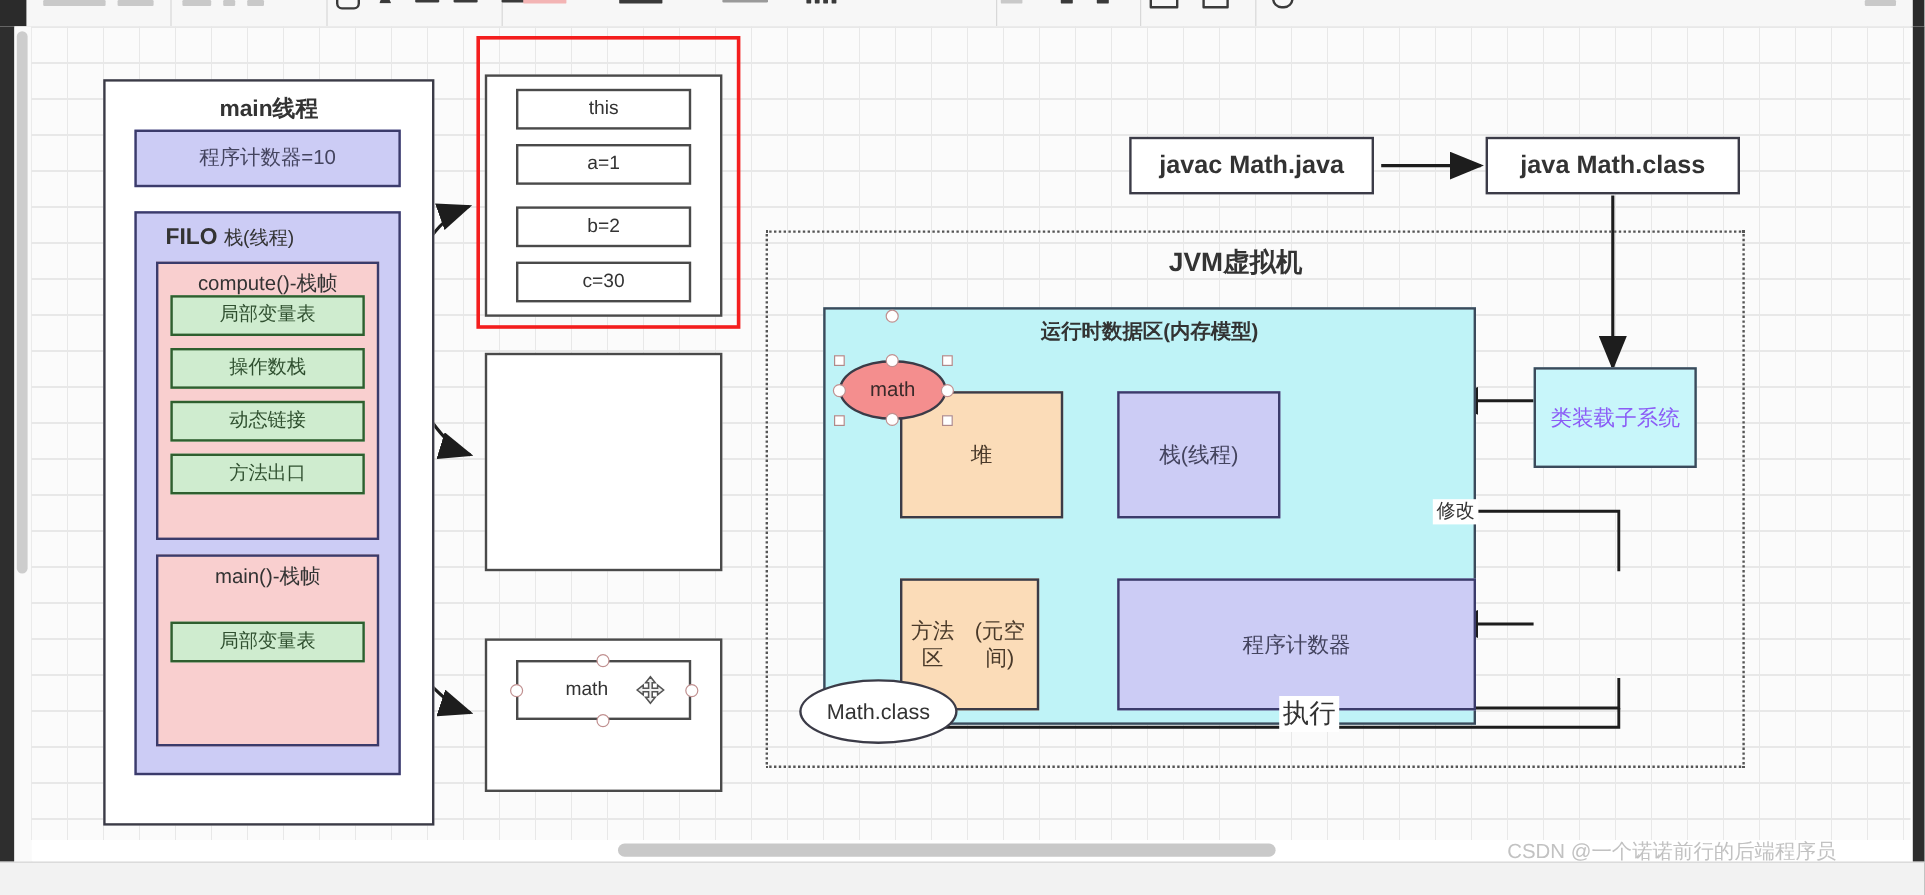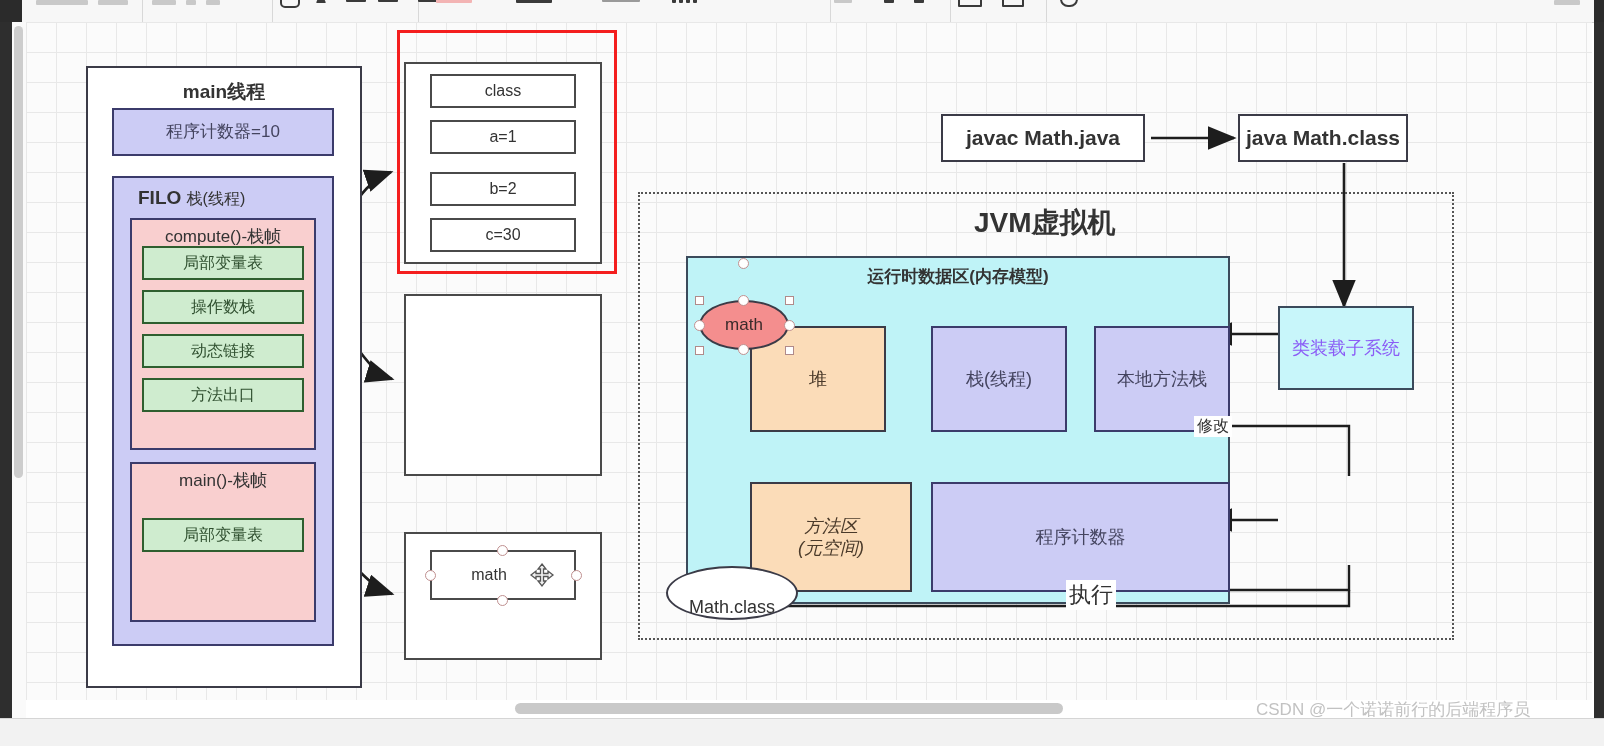--- a/index.html
+++ b/index.html
@@ -64,21 +64,21 @@
 
   
   svg.overlay{position:absolute;left:0;top:0;width:1566px;height:678px;overflow:visible;}
 
   
   .hsq{position:absolute;width:9px;height:9px;background:#fff;border:1.5px solid #b08a8a;box-sizing:border-box;}
   .hci{position:absolute;width:11px;height:11px;background:#fff;border:1.5px solid #c09090;border-radius:50%;box-sizing:border-box;}
 
   .ellipse{position:absolute;box-sizing:border-box;display:flex;align-items:center;justify-content:center;border-radius:50%;}
   .e-red{background:#f48e8e;border:2px solid #3b3b47;color:#3a2a2a;}
-  .e-white{background:#ffffff;border:2px solid #3b3b47;color:#333;align-items:flex-end;}
+  .e-white{background:#ffffff;border:2px solid #3b3b47;color:#333;}
 
   .edgelabel{position:absolute;background:#fff;padding:0 3px;color:#333;white-space:nowrap;}
   .watermark{position:absolute;color:#c2c2c2;white-space:nowrap;}
 
   .movecur{position:absolute;width:26px;height:26px;}
 </style>
 </head>
 <body>
 
 <div id="app">
@@ -215,21 +215,21 @@
       <span class="lbl" style="position:relative;top:6px;font-size:17px;">main()-栈帧</span>
     </div>
     <div class="box b-green" style="left:116px;top:496px;width:162px;height:34px;font-size:16px;">
       <span>局部变量表</span>
     </div>
 
     <div class="redsel" style="left:371px;top:8px;width:220px;height:244px;"></div>
 
     <div class="box b-thinwhite" style="left:378px;top:40px;width:198px;height:202px;"></div>
     <div class="box b-thinwhite" style="left:404px;top:52px;width:146px;height:34px;font-size:16px;">
-      <span>class</span>
+      <span>this</span>
     </div>
     <div class="box b-thinwhite" style="left:404px;top:98px;width:146px;height:34px;font-size:16px;">
       <span>a=1</span>
     </div>
     <div class="box b-thinwhite" style="left:404px;top:150px;width:146px;height:34px;font-size:16px;">
       <span>b=2</span>
     </div>
     <div class="box b-thinwhite" style="left:404px;top:196px;width:146px;height:34px;font-size:16px;">
       <span>c=30</span>
     </div>
@@ -250,42 +250,39 @@
     </svg>
 
     <div class="hci" style="left:471px;top:523px;"></div>
     <div class="hci" style="left:399px;top:548px;"></div>
     <div class="hci" style="left:545px;top:548px;"></div>
     <div class="hci" style="left:471px;top:573px;"></div>
 
     <div class="box b-white" style="left:915px;top:92px;width:204px;height:48px;font-size:21px;font-weight:bold;color:#333;">
       <span>javac Math.java</span>
     </div>
-    <div class="box b-white" style="left:1212px;top:92px;width:170px;height:48px;font-size:21px;font-weight:bold;color:#333;">
+    <div class="box b-white" style="left:1212px;top:92px;width:212px;height:48px;font-size:21px;font-weight:bold;color:#333;">
       <span>java Math.class</span>
     </div>
 
     <div class="dashedbox" style="left:612px;top:170px;width:816px;height:448px;"></div>
-    <span class="lbl title-b" style="left:948px;top:182px;font-size:28px;">JVM虚拟机</span>
+    <span class="lbl title-b" style="left:948px;top:182px;font-size:22px;">JVM虚拟机</span>
 
     <div class="box b-cyan" style="left:660px;top:234px;width:544px;height:348px;align-items:flex-start;justify-content:center;">
       <span class="lbl title-b" style="position:relative;top:8px;font-size:17px;">运行时数据区(内存模型)</span>
     </div>
 
     <div class="box b-orange" style="left:724px;top:304px;width:136px;height:106px;font-size:18px;">
       <span>堆</span>
     </div>
     <div class="box b-purple" style="left:905px;top:304px;width:136px;height:106px;font-size:18px;">
       <span>栈(线程)</span>
     </div>
-    <div class="box b-purple" style="left:1068px;top:304px;width:136px;height:106px;font-size:18px;">
-      <span>本地方法栈</span>
-    </div>
-
-    <div class="box b-orange" style="left:724px;top:460px;width:162px;height:110px;font-size:18px;flex-direction:column;font-style:italic;">
+
+    <div class="box b-orange" style="left:724px;top:460px;width:116px;height:110px;font-size:18px;flex-direction:row;">
       <span>方法区</span>
       <span>(元空间)</span>
     </div>
     <div class="box b-purple" style="left:905px;top:460px;width:299px;height:110px;font-size:18px;">
       <span>程序计数器</span>
     </div>
 
     <div class="ellipse e-red" style="left:673px;top:278px;width:90px;height:50px;font-size:17px;">
       <span>math</span>
     </div>

